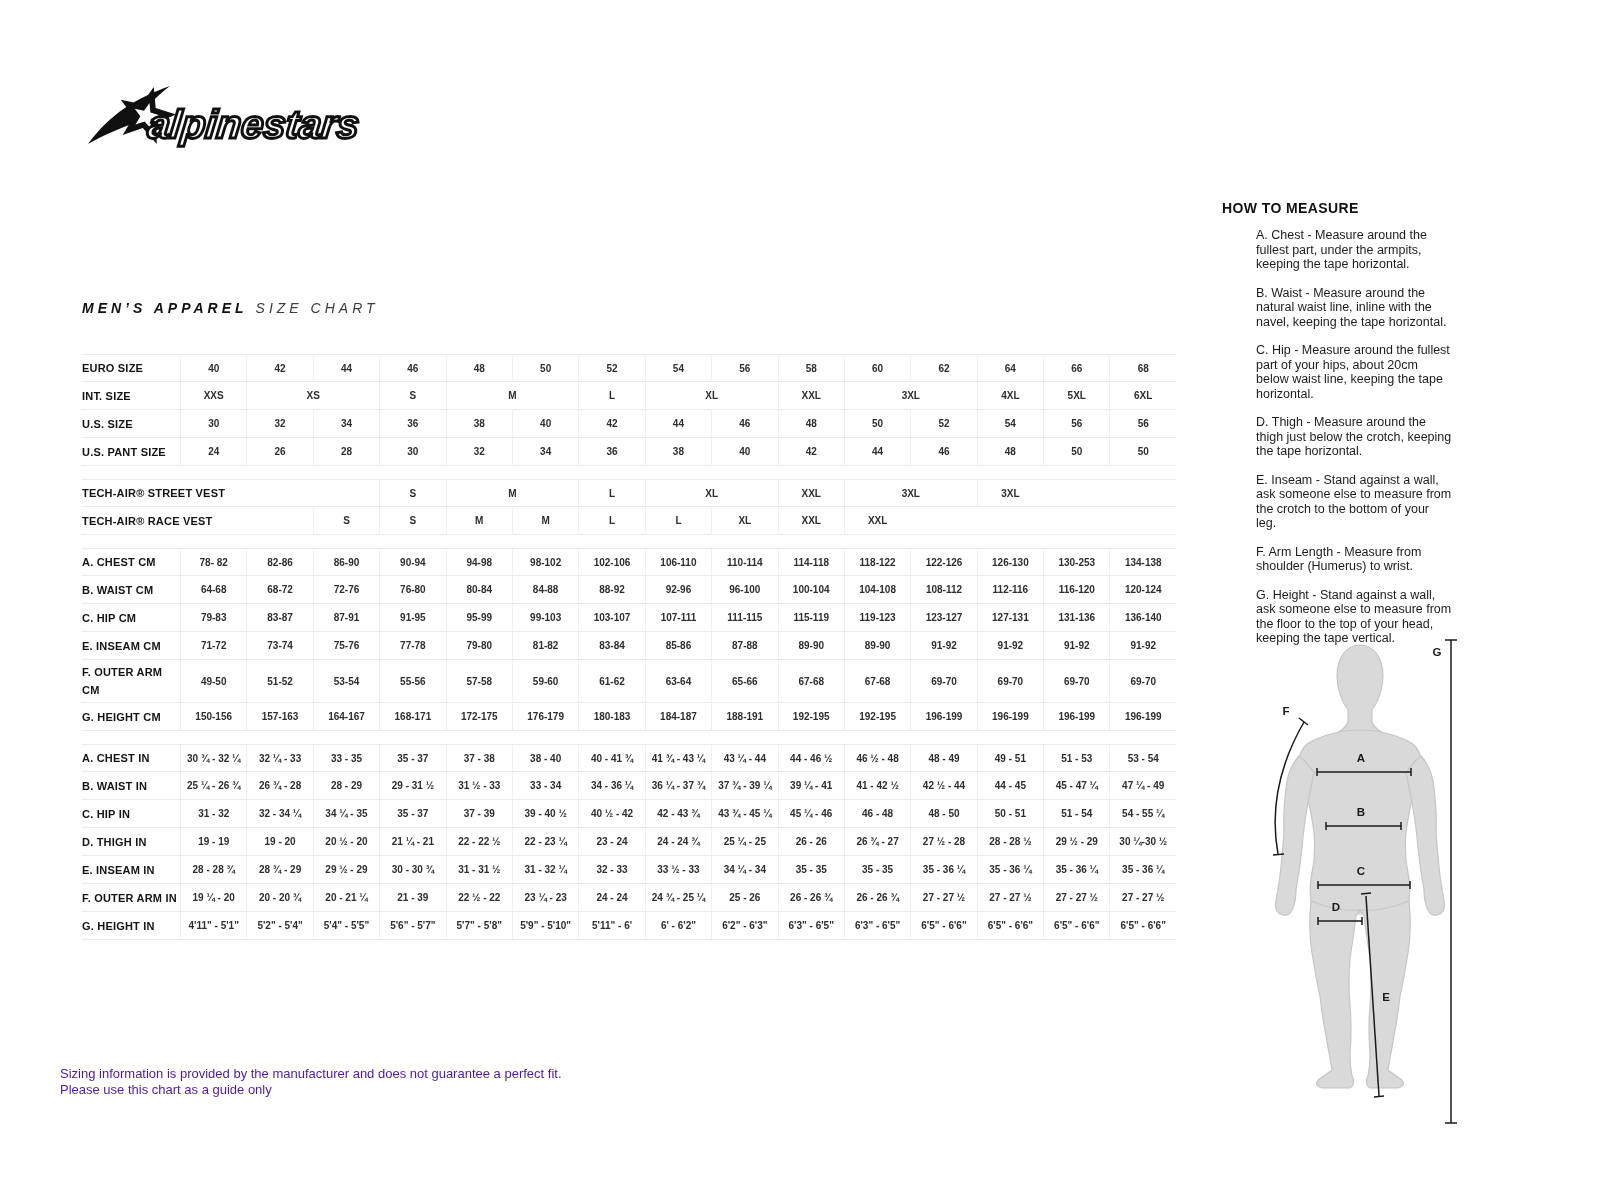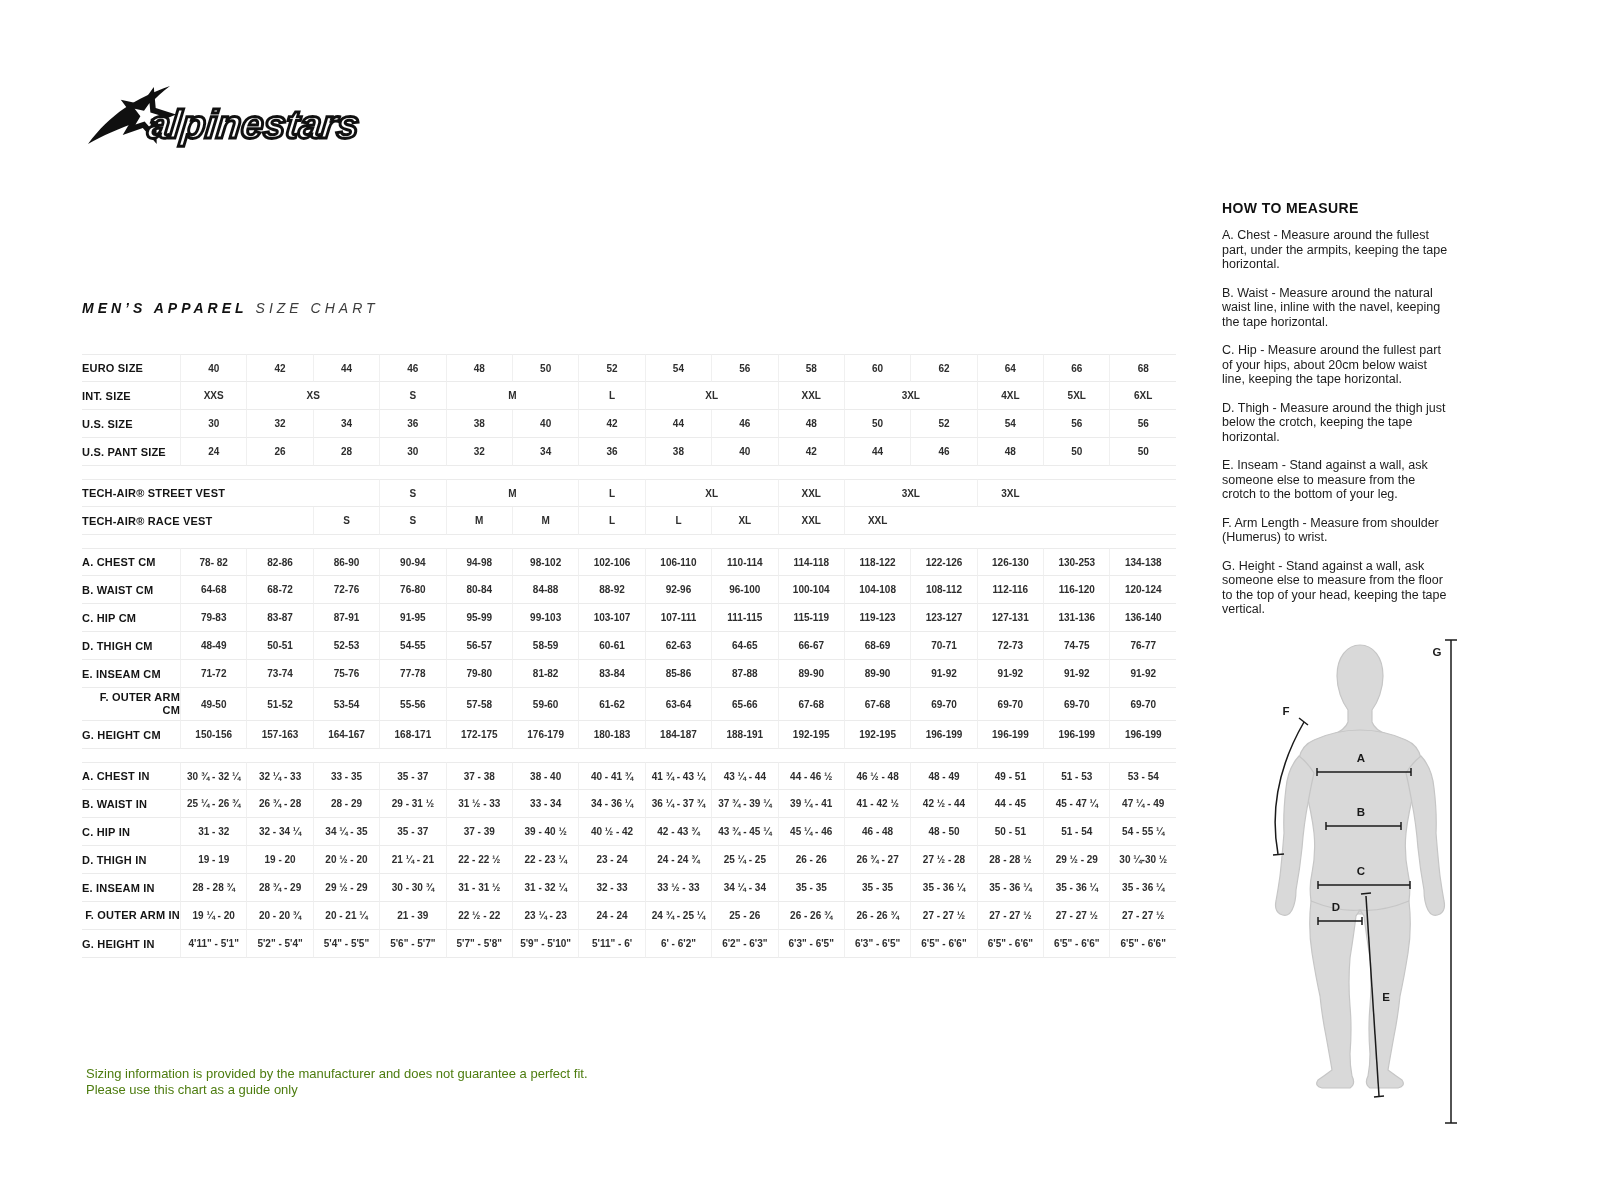--- a/index.html
+++ b/index.html
@@ -22,41 +22,41 @@
   .title .light { font-weight:normal; letter-spacing:4px; color:#3c3c3c; margin-left:8px; }
 
   
   table.size { position:absolute; left:82px; top:354px; width:1094px;
                border-collapse:separate; border-spacing:0; table-layout:fixed; }
   table.size col.lab { width:98px; }
   table.size col.dat { width:66.4px; }
   table.size th { text-align:left; font-size:11px; font-weight:bold; color:#141414;
                   letter-spacing:0.2px; white-space:nowrap; overflow:visible;
                   height:28px; vertical-align:middle; }
-  table.size th.wrap { white-space:normal; line-height:13px; padding:3px 0;text-align:right; }
+  table.size th.wrap { white-space:normal; line-height:18px; padding:3px 0; }
   table.size td { text-align:center; font-size:10px; font-weight:bold; color:#2e2e2e;
                   height:25px; vertical-align:middle; border-left:1px solid #f0f0f0;
                   white-space:nowrap; }
   table.size td:empty { border-left:none; }
   table.size tr.data th, table.size tr.data td { border-bottom:1px solid #ebebeb; }
   table.size tr.rt th, table.size tr.rt td { border-top:1px solid #ebebeb; }
   table.size tr.gap td { border:none; height:13px; }
 
   
   .htm { position:absolute; left:1222px; top:200px; width:230px; }
   .htm h3 { font-size:14px; font-weight:bold; letter-spacing:0.4px; color:#111;
             margin-bottom:12px; }
-  .htm p { font-size:12.5px; line-height:14.5px; color:#1c1c1c; margin-bottom:14px; }
+  .htm p { font-size:12.5px; line-height:14.5px; color:#1c1c1c; margin-bottom:14px;margin-left:34px; }
 
   
   .figure { position:absolute; left:1238px; top:618px; }
 
   
-  .footer { position:absolute; left:86px; top:1066px; font-size:13px; line-height:16px;
-            color:#4d7c0f; }
+  .footer { position:absolute; left:60px; top:1066px; font-size:13px; line-height:16px;
+            color:#4c1d95; }
 </style>
 </head>
 <body>
 
 <div class="logo">
   <svg width="110" height="95" viewBox="0 0 110 95">
     <path d="M4,72 C26,42 52,26 86,14 C70,26 60,38 54,50 C36,56 18,64 4,72 Z" fill="#101010"></path>
     <polygon fill="#101010" points="69.8,15 71.7,36.1 92,42.4 72.5,50.8 72.7,72 58.8,56.1 38.7,62.9 49.5,44.7 36.8,27.7 57.5,32.3"></polygon>
     <polygon fill="#ffffff" points="65.5,30.9 66.4,40.4 75.5,43.3 66.7,47.1 66.8,56.6 60.6,49.4 51.5,52.5 56.4,44.3 50.7,36.7 60,38.7"></polygon>
   </svg>
@@ -242,38 +242,20 @@
         <td>107-111</td>
         <td>111-115</td>
         <td>115-119</td>
         <td>119-123</td>
         <td>123-127</td>
         <td>127-131</td>
         <td>131-136</td>
         <td>136-140</td>
       </tr>
       <tr class="data">
-        <th>D. THIGH CM</th>
-        <td>48-49</td>
-        <td>50-51</td>
-        <td>52-53</td>
-        <td>54-55</td>
-        <td>56-57</td>
-        <td>58-59</td>
-        <td>60-61</td>
-        <td>62-63</td>
-        <td>64-65</td>
-        <td>66-67</td>
-        <td>68-69</td>
-        <td>70-71</td>
-        <td>72-73</td>
-        <td>74-75</td>
-        <td>76-77</td>
-      </tr>
-      <tr class="data">
         <th>E. INSEAM CM</th>
         <td>71-72</td>
         <td>73-74</td>
         <td>75-76</td>
         <td>77-78</td>
         <td>79-80</td>
         <td>81-82</td>
         <td>83-84</td>
         <td>85-86</td>
         <td>87-88</td>

